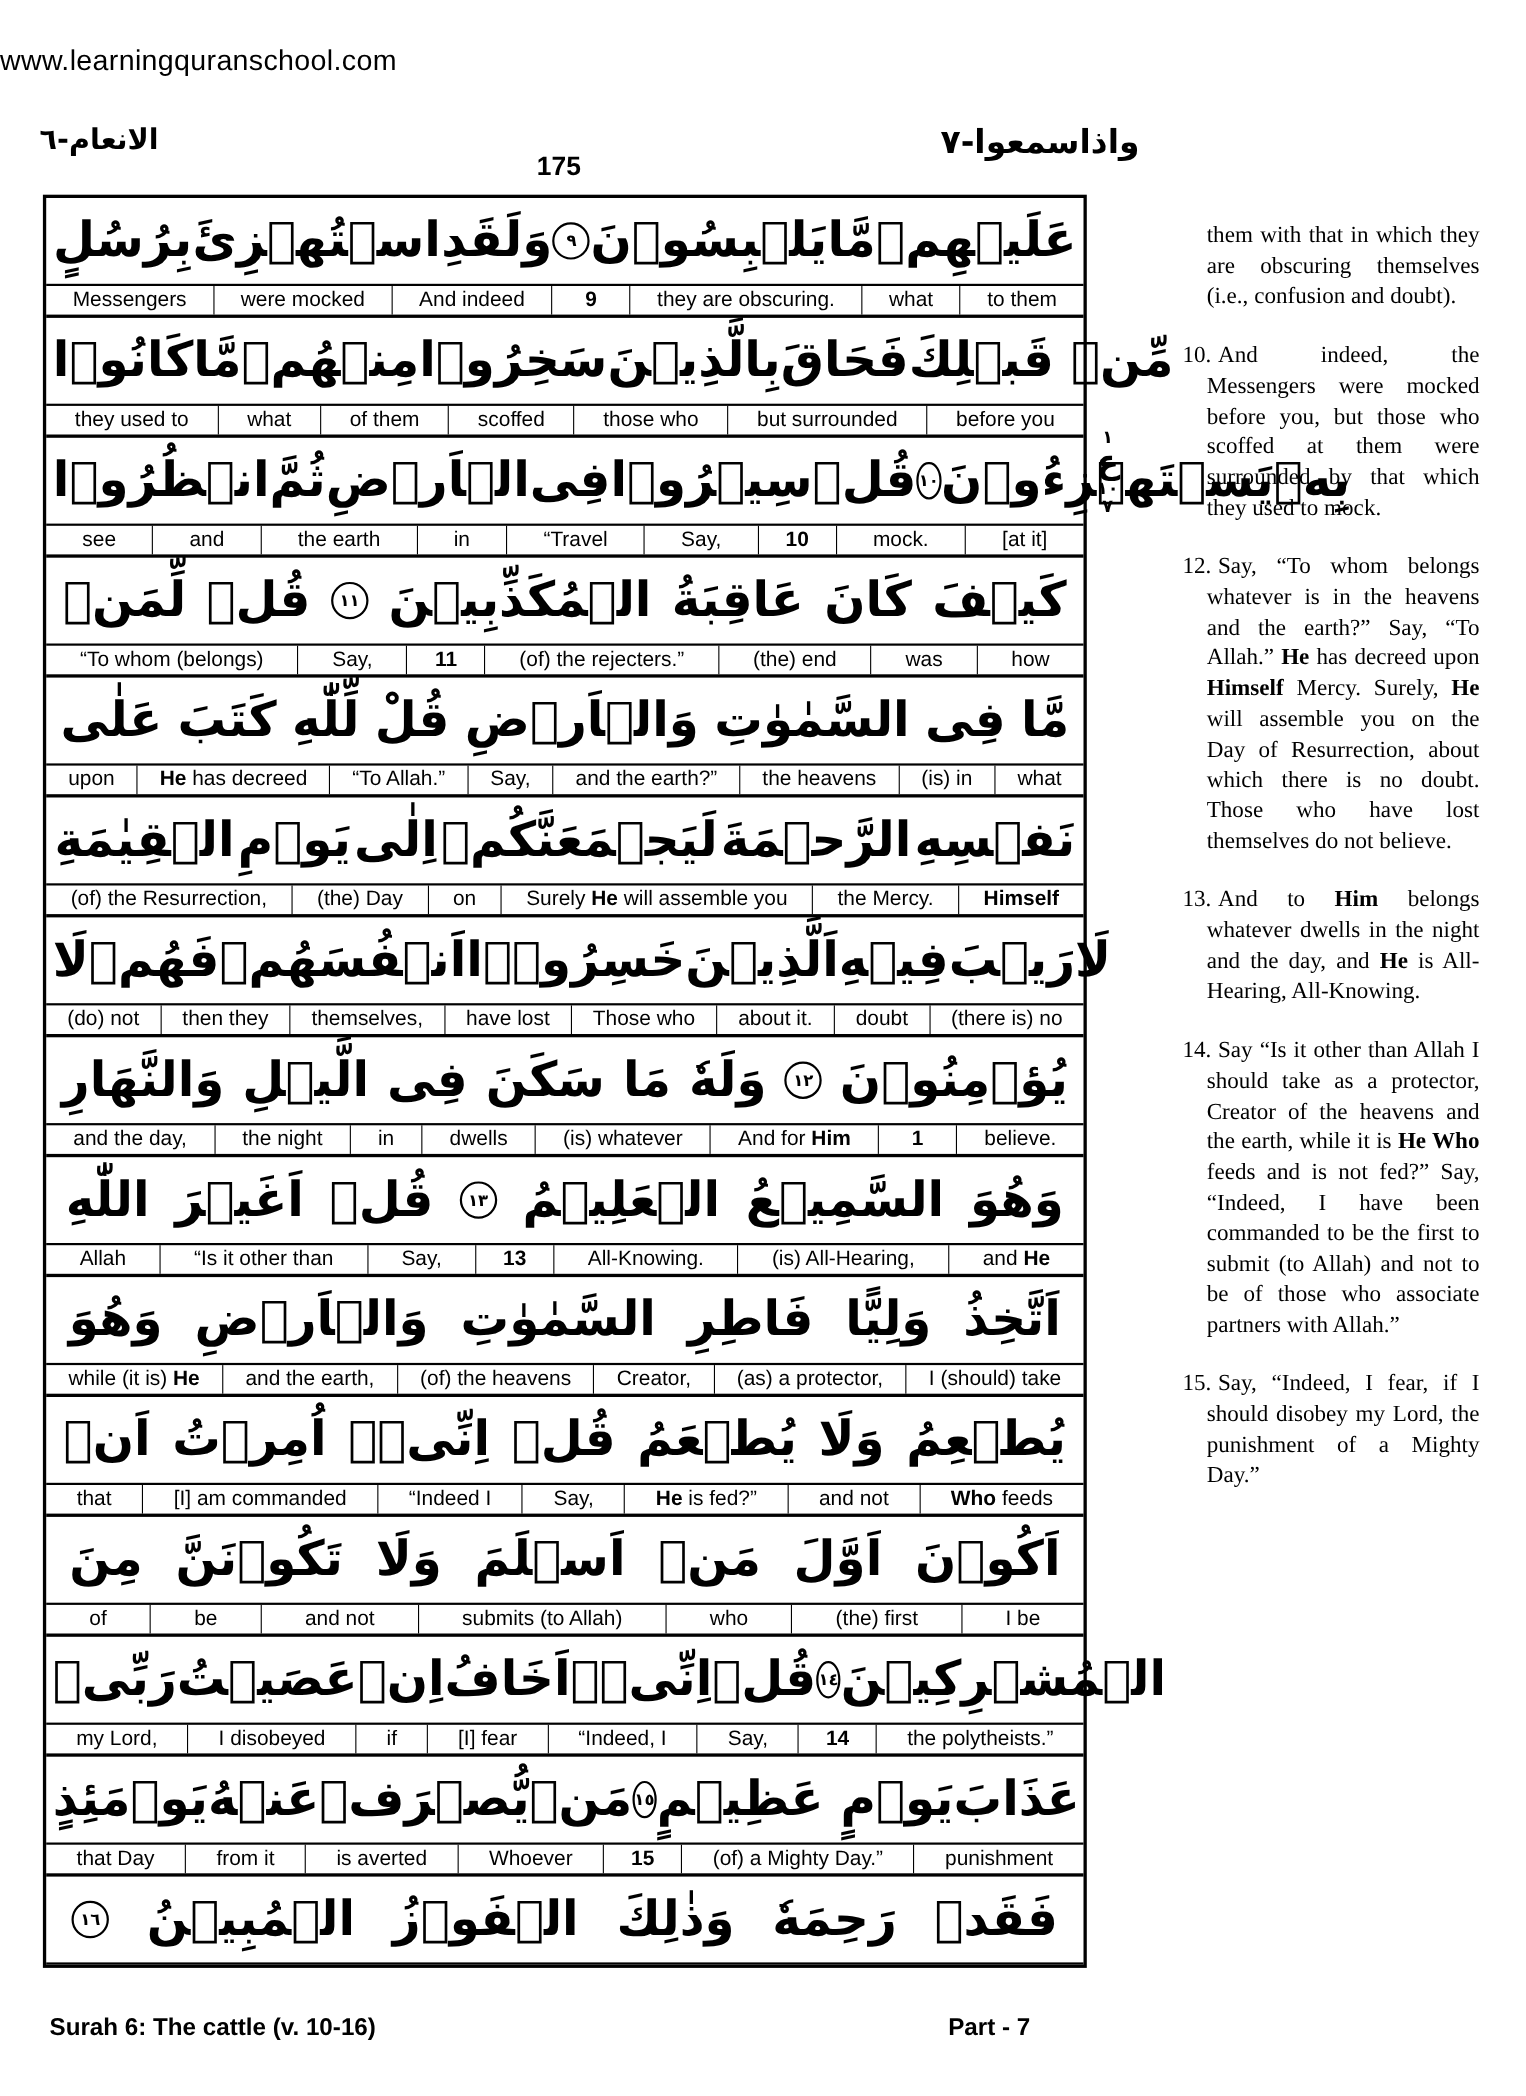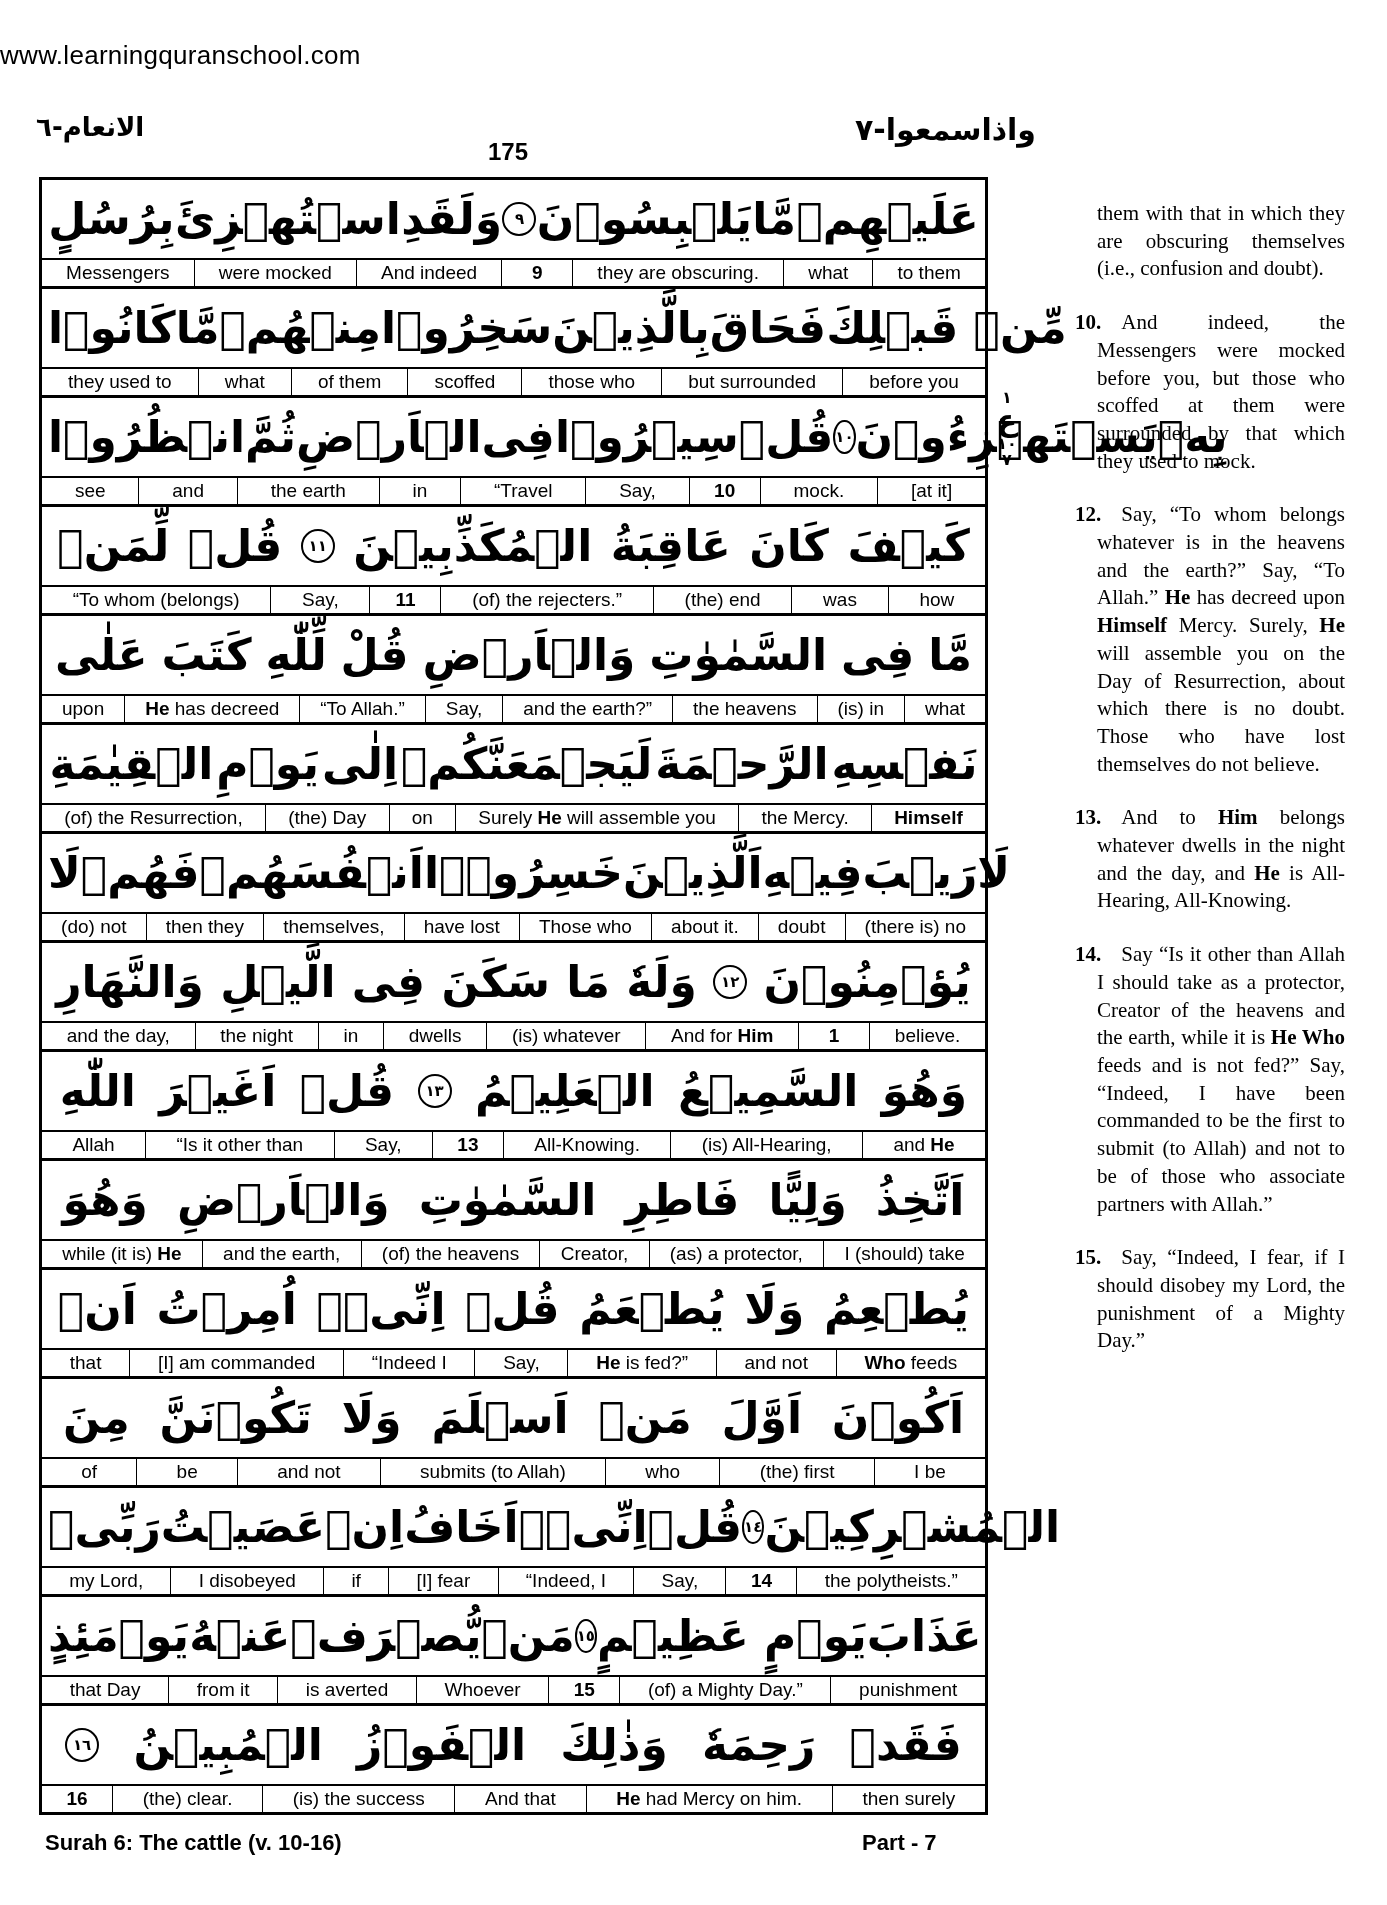--- a/index.html
+++ b/index.html
@@ -56,21 +56,21 @@
     position: absolute; left: 993px; top: 390px; width: 28px; text-align: center;
     font-family: "DejaVu Sans", sans-serif; font-size: 30px; font-weight: bold; line-height: 1;
   }
   .ruku small { display: block; font-size: 16px; }
   .commentary {
     position: absolute; left: 1075px; top: 200px; width: 270px;
     font-family: "Liberation Serif", serif; font-size: 21px; line-height: 27.7px;
   }
   .para { text-align: justify; margin: 0 0 26px 0; padding-left: 22px; text-indent: -22px; }
   .para.cont { padding-left: 22px; text-indent: 0; }
-  .para .vnum { font-weight: bold; margin-right: 20px; }
+  .para .vnum { font-weight: normal; margin-right: 6px; }
   .para b { font-weight: bold; }
   .footer-left {
     position: absolute; top: 1830px; left: 45px;
     font-family: "Liberation Sans", sans-serif; font-size: 22px; font-weight: bold;
   }
   .footer-right {
     position: absolute; top: 1830px; left: 862px;
     font-family: "Liberation Sans", sans-serif; font-size: 22px; font-weight: bold;
   }
 </style>
@@ -373,28 +373,20 @@
     </div>
     <div class="pair">
       <div class="ar-row">
         <span class="ar-word">فَقَدۡ</span>
         <span class="ar-word">رَحِمَهٗ</span>
         <span class="ar-word">وَذٰلِكَ</span>
         <span class="ar-word">الۡفَوۡزُ</span>
         <span class="ar-word">الۡمُبِيۡنُ</span>
         <span class="ayah-mark">١٦</span>
       </div>
-      <div class="en-row">
-        <div class="en-cell num">16</div>
-        <div class="en-cell">(the) clear.</div>
-        <div class="en-cell">(is) the success</div>
-        <div class="en-cell">And that</div>
-        <div class="en-cell"><b>He</b> had Mercy on him.</div>
-        <div class="en-cell">then surely</div>
-      </div>
     </div>
   </div>
 
 <div class="ruku">
   <small>١</small>
   <span>ع</span>
   <small>١٠</small>
   <small>٧</small>
 </div>
 

